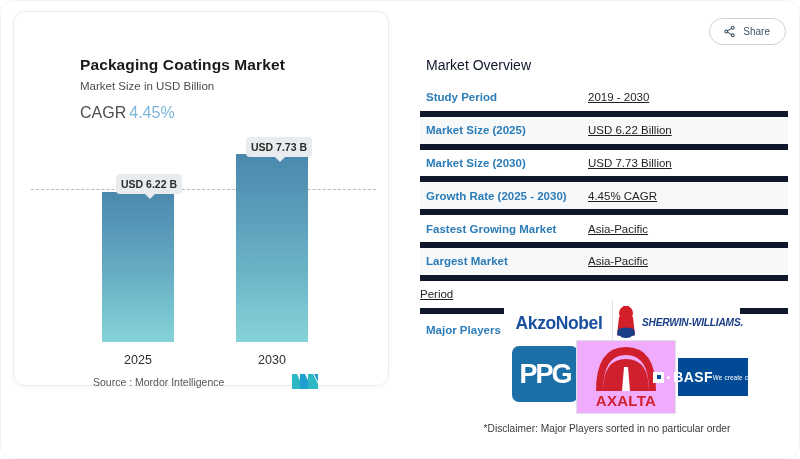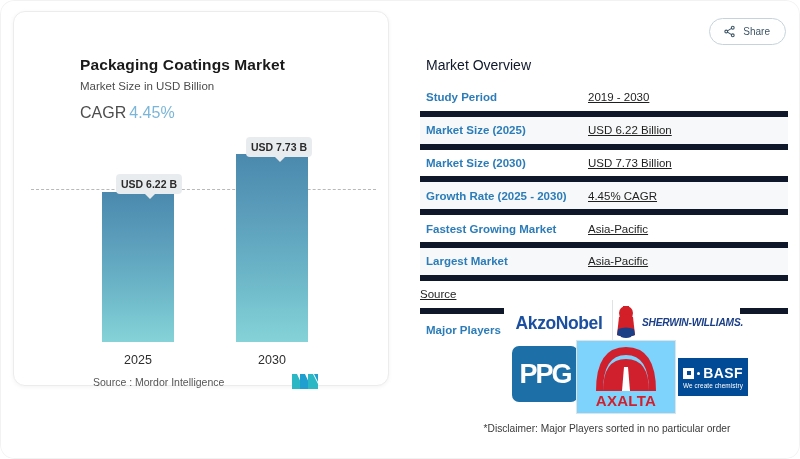--- a/index.html
+++ b/index.html
@@ -150,33 +150,33 @@
     font-style:italic;letter-spacing:-0.2px;white-space:nowrap;
   }
   .lg-ppg{
     left:14px;top:50px;width:66px;height:56px;
     background:#1d6fa8;border-radius:7px;
     display:flex;align-items:center;justify-content:center;
     color:#ffffff;font-size:27px;font-weight:bold;letter-spacing:-2px;
   }
   .lg-axalta{
     left:78px;top:44px;width:100px;height:74px;
-    background:#7dd3fc;border:1px solid #dfe3e6;
+    background:#f0abfc;border:1px solid #dfe3e6;
     display:flex;flex-direction:column;align-items:center;justify-content:flex-end;
     padding-bottom:4px;
   }
   .ax-a{width:66px;height:44px;}
   .ax-txt{
     font-size:15px;font-weight:bold;color:#d0202e;letter-spacing:0.3px;
     margin-top:1px;
   }
   .lg-basf{
     left:180px;top:62px;width:70px;height:38px;
     background:#004a96;
-    display:flex;flex-direction:column;align-items:center;justify-content:center;
+    display:flex;flex-direction:row;align-items:center;justify-content:center;
   }
   .basf-top{display:flex;align-items:center;gap:3px;}
   .basf-sq{
     width:11px;height:11px;background:#ffffff;
     display:flex;align-items:center;justify-content:center;
   }
   .basf-sq i{width:4px;height:4px;background:#004a96;display:block;}
   .basf-dot{width:3px;height:3px;background:#ffffff;border-radius:50%;}
   .basf-name{
     color:#ffffff;font-size:14px;font-weight:bold;letter-spacing:0.4px;
@@ -261,21 +261,21 @@
     </div>
     <div class="trow">
       <div class="tkey">Fastest Growing Market</div>
       <div class="tval">Asia-Pacific</div>
     </div>
     <div class="trow alt">
       <div class="tkey">Largest Market</div>
       <div class="tval">Asia-Pacific</div>
     </div>
     <div class="trow">
-      <div class="tval">Source</div>
+      <div class="tval">Period</div>
     </div>
     <div class="trow players">
       <div class="tkey">Major Players</div>
       <div class="tval"></div>
     </div>
   </div>
 
   <div class="logos">
 
     <div class="lg lg-akzo">AkzoNobel</div>

